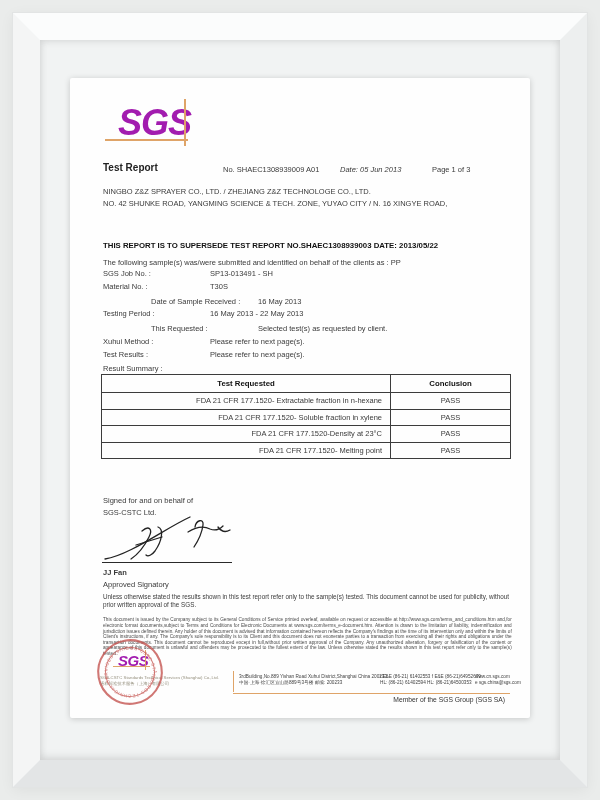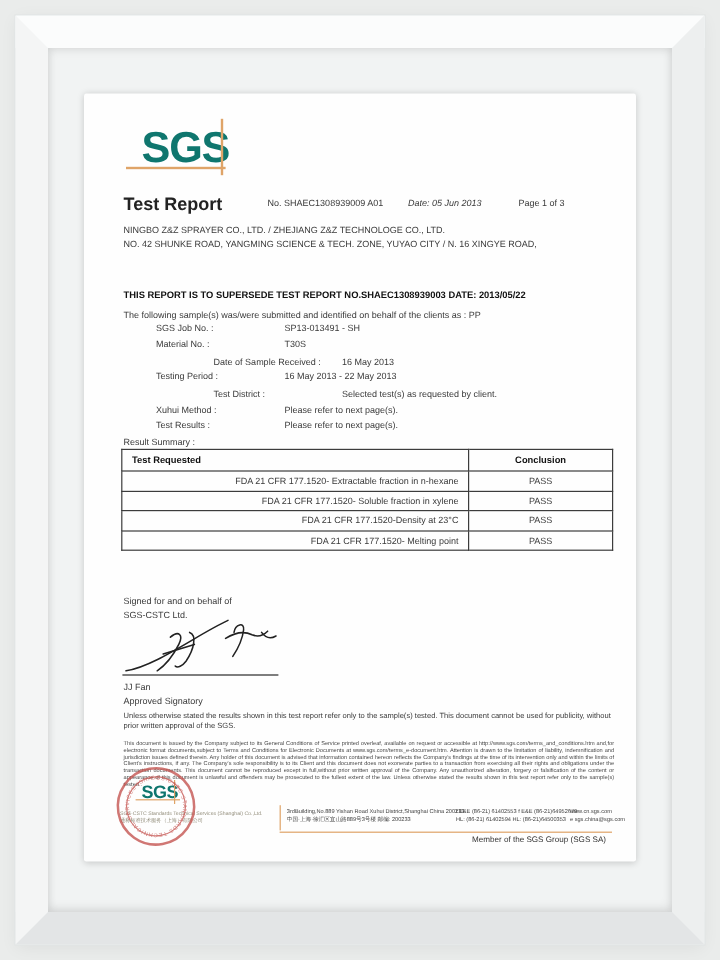--- a/index.html
+++ b/index.html
@@ -17,50 +17,50 @@
     box-shadow:inset 1px 2px 7px rgba(0,0,0,0.08), inset -1px -3px 8px rgba(0,0,0,0.10);}
   
   .paper{position:absolute;left:70px;top:78px;width:460px;height:640px;
     background:#fefefe;border-radius:2px;
     box-shadow:0 1px 6px rgba(0,0,0,0.18);}
   .content{position:absolute;left:30px;top:0;width:412px;height:640px;
     color:#3a3a3a;font-size:7.5px;}
   .abs{position:absolute;}
   
   .logo{left:18px;top:27px;width:80px;height:40px;}
-  .logo-word{font-size:36px;font-weight:bold;color:#0f766e;line-height:1;
-    letter-spacing:-1px;display:block;}
+  .logo-word{font-size:36px;font-weight:bold;color:#a21caf;line-height:1;
+    letter-spacing:-1px;display:block;font-style:italic;}
   .logo-hline{position:absolute;left:-13px;top:34px;width:83px;height:1.5px;background:var(--accent);}
   .logo-vline{position:absolute;left:66px;top:-6px;width:1.5px;height:47px;background:var(--accent);}
   
   .hdr{top:84px;left:0;width:412px;height:16px;}
-  .hdr-title{position:absolute;left:3px;top:0;font-size:15px;font-weight:bold;color:#222;}
+  .hdr-title{position:absolute;left:3px;top:0;font-size:10px;font-weight:bold;color:#222;}
   .hdr-no{position:absolute;left:123px;top:3px;}
   .hdr-date{position:absolute;left:240px;top:3px;font-style:italic;}
   .hdr-page{position:absolute;left:318px;top:3px;padding-left:14px;}
   .addr{top:108px;left:3px;width:409px;line-height:11.5px;}
   .supersede{top:163px;left:3px;width:409px;font-weight:bold;font-size:7.8px;color:#111;}
   .intro{top:180px;left:3px;width:409px;}
   
   .details{top:190px;left:3px;width:409px;line-height:12.6px;}
-  .drow{display:flex;margin-left:27px;}
+  .drow{display:flex;}
   .drow.gap{margin-top:2.5px;padding-left:48px;}
   .dlabel{width:107px;flex:none;}
   .result-label{top:286px;left:3px;}
   
   .rtable{top:296px;left:1px;width:410px;border-collapse:collapse;}
   .rtable th,.rtable td{border:1px solid #3c3c3c;font-size:7.5px;padding:0 8px;text-align:right;}
-  .rtable th{font-size:7.8px;font-weight:bold;color:#111;height:17px;text-align:left;}
+  .rtable th{font-size:7.8px;font-weight:bold;color:#111;height:17px;text-align:center;}
   .rtable td{height:15.5px;}
   .rtable .ccol{width:103px;text-align:center;}
   
   .signed{top:417px;left:3px;line-height:11.5px;}
   .sig{top:436px;left:2px;}
   .sig-line{top:484px;left:2px;width:130px;height:0;border-top:1.6px solid #2a2a2a;}
-  .signer-name{top:490px;left:3px;}
+  .signer-name{top:490px;left:3px;font-weight:bold;}
   .signer-title{top:502px;left:3px;}
   .note{top:515px;left:3px;width:589px;font-size:9px;line-height:1.32;
     transform:scale(0.7);transform-origin:left top;}
   
   .terms{top:539px;left:3px;width:786px;font-size:9px;line-height:1.2;color:#4a4a4a;
     text-align:justify;transform:scale(0.52);transform-origin:left top;}
   
   .f-logo{left:18px;top:575px;width:40px;height:18px;}
   .f-logo .logo-word{font-size:15px;letter-spacing:-0.5px;}
   .f-logo .logo-hline{left:-5px;top:13px;width:37px;height:1px;}
@@ -122,21 +122,21 @@
       </div>
       <div class="drow gap">
         <span class="dlabel">Date of Sample Received :</span>
         <span>16 May 2013</span>
       </div>
       <div class="drow">
         <span class="dlabel">Testing Period :</span>
         <span>16 May 2013 - 22 May 2013</span>
       </div>
       <div class="drow gap">
-        <span class="dlabel">Test District :</span>
+        <span class="dlabel">This Requested :</span>
         <span>Selected test(s) as requested by client.</span>
       </div>
       <div class="drow">
         <span class="dlabel">Xuhui Method :</span>
         <span>Please refer to next page(s).</span>
       </div>
       <div class="drow">
         <span class="dlabel">Test Results :</span>
         <span>Please refer to next page(s).</span>
       </div>

